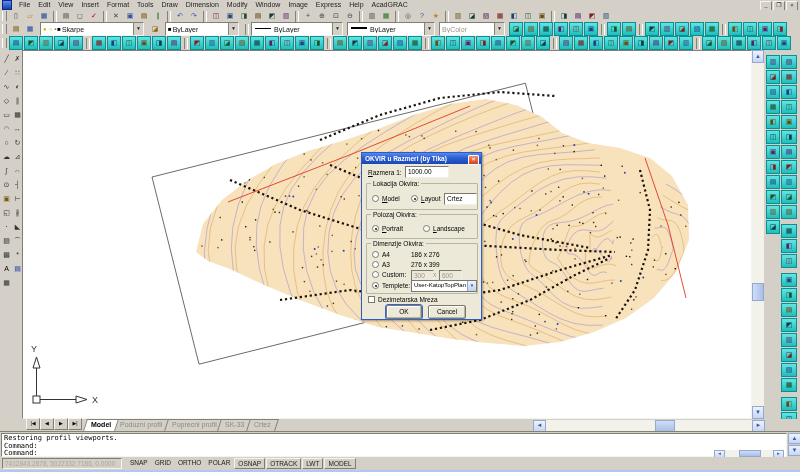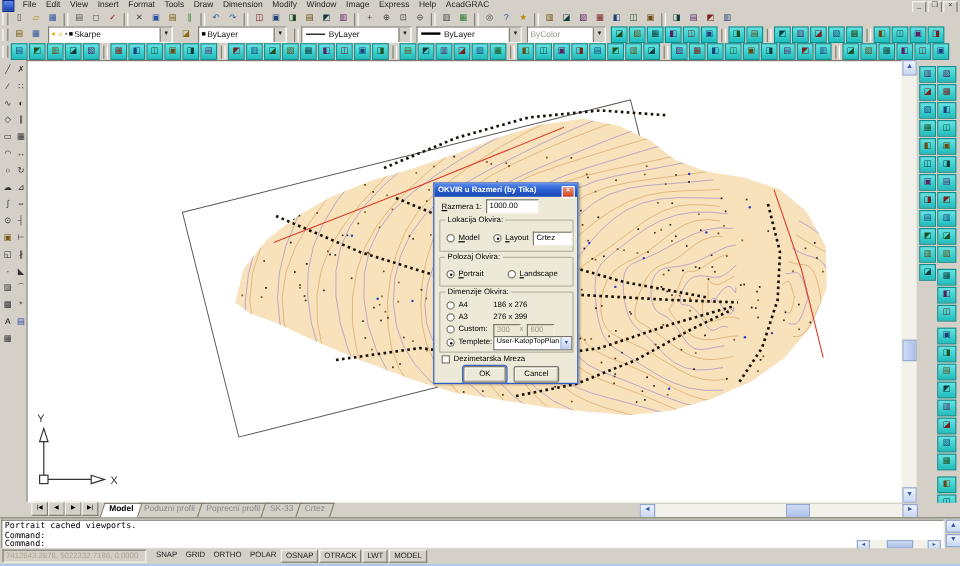--- a/index.html
+++ b/index.html
@@ -812,21 +812,21 @@
       </div>
   </div>
   <div id="hscroll">
     <div id="hs-left" class="xp-btn" style="position:absolute;">◄</div>
     <div id="hs-thumb"></div>
     <div id="hs-right" class="xp-btn" style="position: absolute; right: 0px;">►</div>
   </div>
 
   <div id="cmd" class="abs">
     <div id="cmd-text">
-        <div>Portrait cached viewports.</div>
+        <div>Restoring profil viewports.</div>
         <div>Command:</div>
         <div>Command:</div>
       </div>
     <div id="cmd-vs">
       <div class="xp-btn cmd-arrow">▲</div>
       <div class="xp-btn cmd-arrow">▼</div>
     </div>
     <div id="cmd-hs">
       <div class="xp-btn cmd-hs-btn">◄</div>
       <div id="cmd-hs-thumb"></div>

